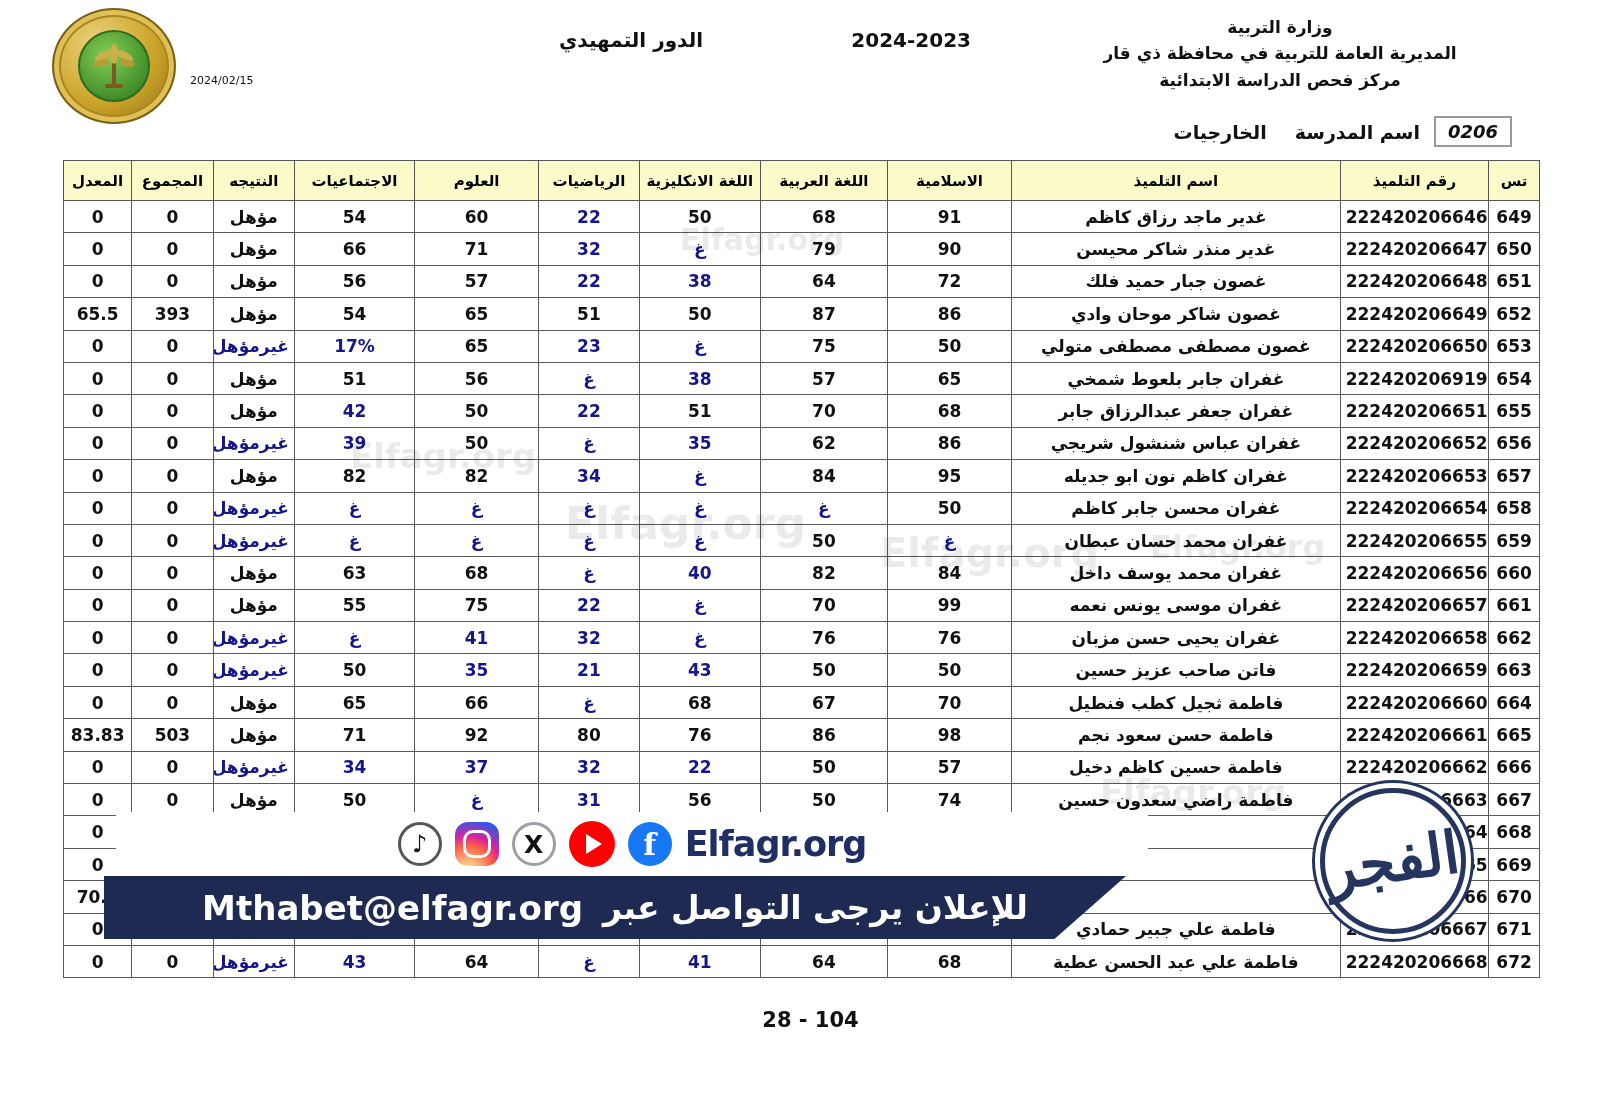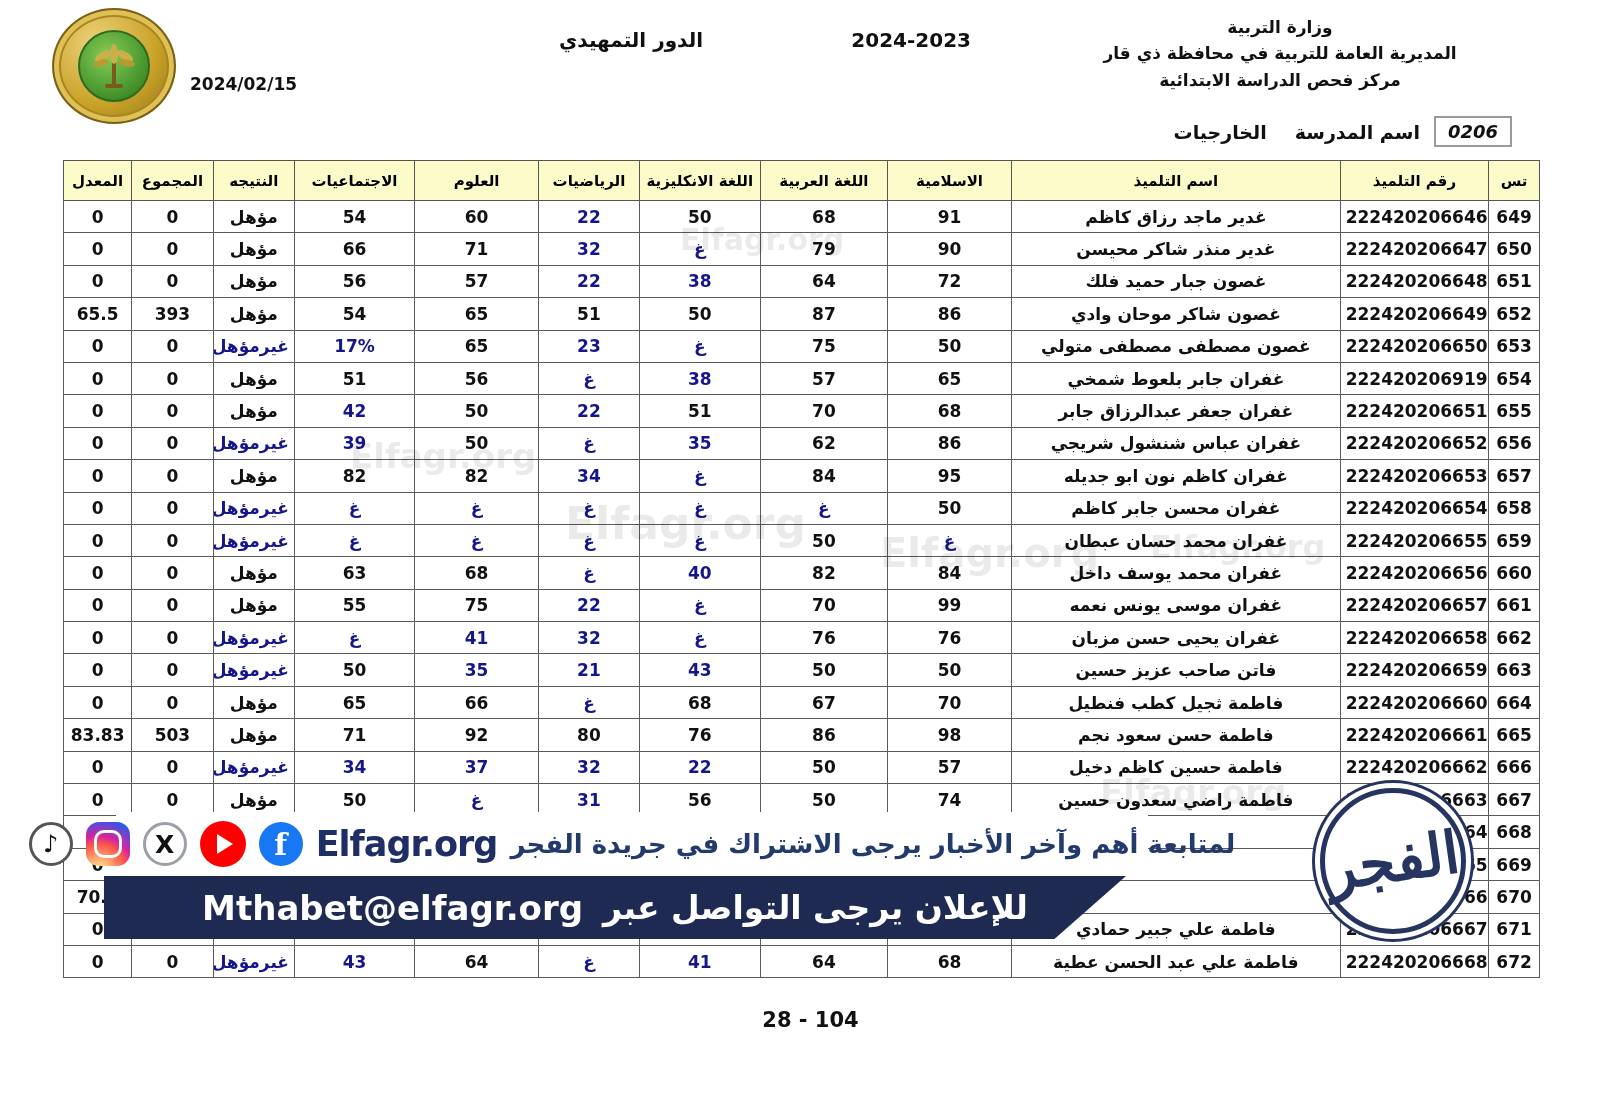--- a/index.html
+++ b/index.html
@@ -32,21 +32,21 @@
     border: 2px solid #7a5f17;
     box-shadow: inset 0 0 0 5px #dfc055, inset 0 0 0 7px #a9851f;
     display: flex; align-items: center; justify-content: center;
   }
   .emblem-inner {
     width: 72px; height: 72px; border-radius: 50%;
     background: radial-gradient(circle at 40% 35%, #86cd55, #3e8c28 75%);
     border: 2px solid #2e6b1e;
     display: flex; align-items: center; justify-content: center;
   }
-  .doc-date { position: absolute; left: 190px; top: 74px; font-weight: bold; font-size: 17px; direction: ltr; }
+  .doc-date { position: absolute; left: 190px; top: 74px; font-weight: normal; font-size: 11px; direction: ltr; }
   
   .school-row {
     position: absolute; top: 116px; right: 88px;
     display: flex; direction: rtl; align-items: center; gap: 14px;
     font-weight: bold; font-size: 19px;
   }
   .school-code {
     border: 2px solid #9a9a9a; padding: 3px 12px; direction: ltr; font-size: 18px;
     background:#fff;
     font-style:italic;
@@ -511,21 +511,20 @@
         <td class="c-score">64</td>
         <td class="c-score fail">43</td>
         <td class="c-result fail">غيرمؤهل</td>
         <td class="c-total">0</td>
         <td class="c-avg">0</td>
       </tr>
     </tbody>
 </table>
 
 <div class="wm-white">
-  <span class="wm-text">لمتابعة أهم وآخر الأخبار يرجى الاشتراك في جريدة الفجر</span>
   <span class="wm-site">Elfagr.org</span>
   <span class="soc soc-fb">f</span>
   <span class="soc soc-yt"></span>
   <span class="soc soc-x">X</span>
   <span class="soc soc-ig"></span>
   <span class="soc soc-tt">♪</span>
 </div>
 
 <div class="wm-navy">
   <span class="adv-text">للإعلان يرجى التواصل عبر</span>

